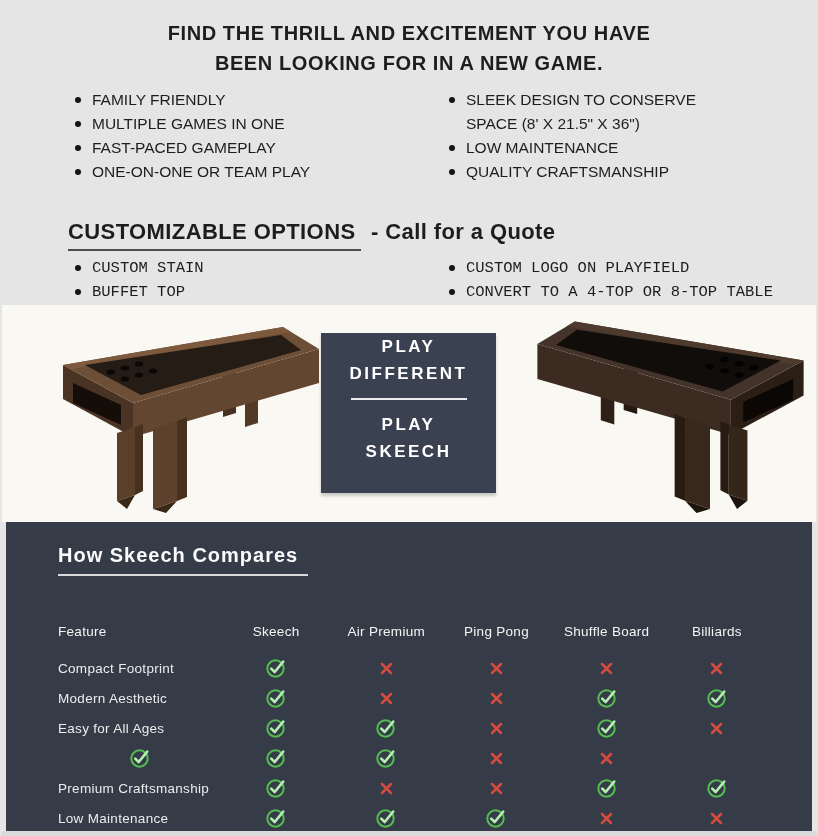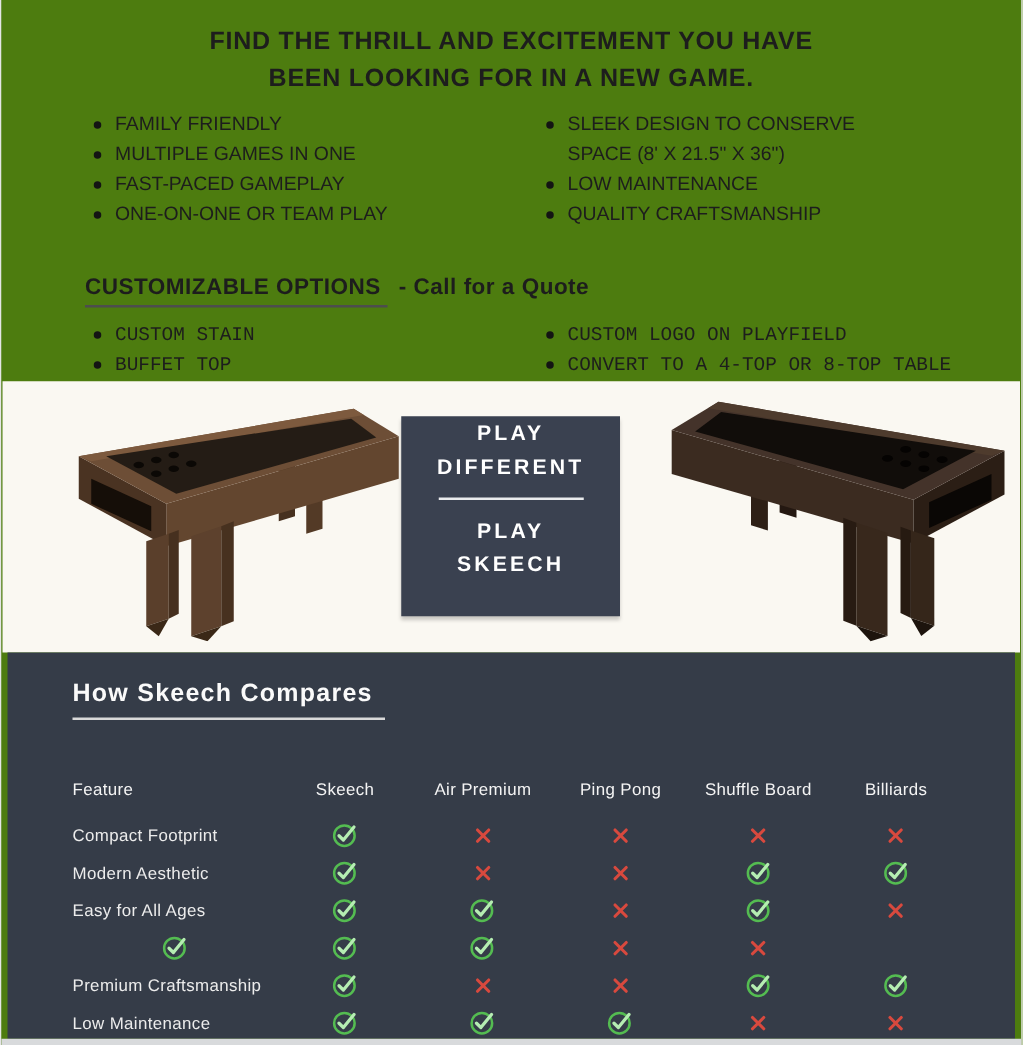--- a/index.html
+++ b/index.html
@@ -1,32 +1,32 @@
 <!DOCTYPE html>
 <html style="--headline-text: #1d1d1d; --body-text: #1d1d1d; --dark-panel: #3a4150; --compare-bg: #353c48; --products-bg: #faf8f2; --check-green: #54bc51; --check-light: #b5edb2; --x-red: #d8493e; --bottom-strip: #d8dadc;"><head>
 <meta charset="utf-8">
 <style>
   html,body{margin:0;padding:0;background:#fff;}
-  .page{position:relative;width:818px;height:836px;background:#4d7c0f;overflow:hidden;
+  .page{position:relative;width:818px;height:836px;background:#e5e5e5;overflow:hidden;
         font-family:"Liberation Sans",sans-serif;border-left:1px solid #e5e5e5;
         border-right:1px solid #e5e5e5;box-sizing:border-box;}
   .headline{position:absolute;top:18px;left:0;right:0;text-align:center;
             font-size:20px;font-weight:700;letter-spacing:.6px;line-height:30px;
             color:var(--headline-text,#1d1d1d);}
-  .bullets{position:absolute;left:0;right:0;display:flex;}
+  .bullets{position:absolute;left:0;right:0;display:flex;gap:12px;}
   .benefits{top:88px;}
   .custom-bullets{top:256px;font-family:Liberation Mono, monospace;}
   .blist{list-style:none;margin:0;padding:0;font-size:15.5px;color:var(--body-text,#1d1d1d);}
   .blist.leftcol{margin-left:73px;width:300px;}
   .blist.rightcol{margin-left:62px;width:290px;}
   .custom-bullets .blist.rightcol{width:340px;}
   .blist li{position:relative;padding-left:18px;line-height:24px;}
   .blist li::before{content:"";position:absolute;left:1px;top:9px;width:6px;height:6px;
                     border-radius:50%;background:#141414;}
-  .custom-head{position:absolute;top:219px;left:67px;font-size:18px;font-weight:700;
+  .custom-head{position:absolute;top:219px;left:67px;font-size:22px;font-weight:700;
                letter-spacing:.4px;color:var(--body-text,#1d1d1d);text-align:center;}
   .custom-head .underl{display:inline-block;border-bottom:2px solid #4d4d4d;
                        padding:0 5px 4px 0;}
   .custom-head .suffix{margin-left:4px;}
   .products{position:absolute;top:305px;height:217px;left:1px;right:1px;
             background:var(--products-bg,#faf8f2);}
   .tbl{position:absolute;}
   .tbl-left{left:51px;top:8px;width:276px;height:200px;}
   .tbl-right{right:2px;top:2px;width:288px;height:207px;}
   .play-box{position:absolute;left:319px;top:28px;width:175px;height:160px;

